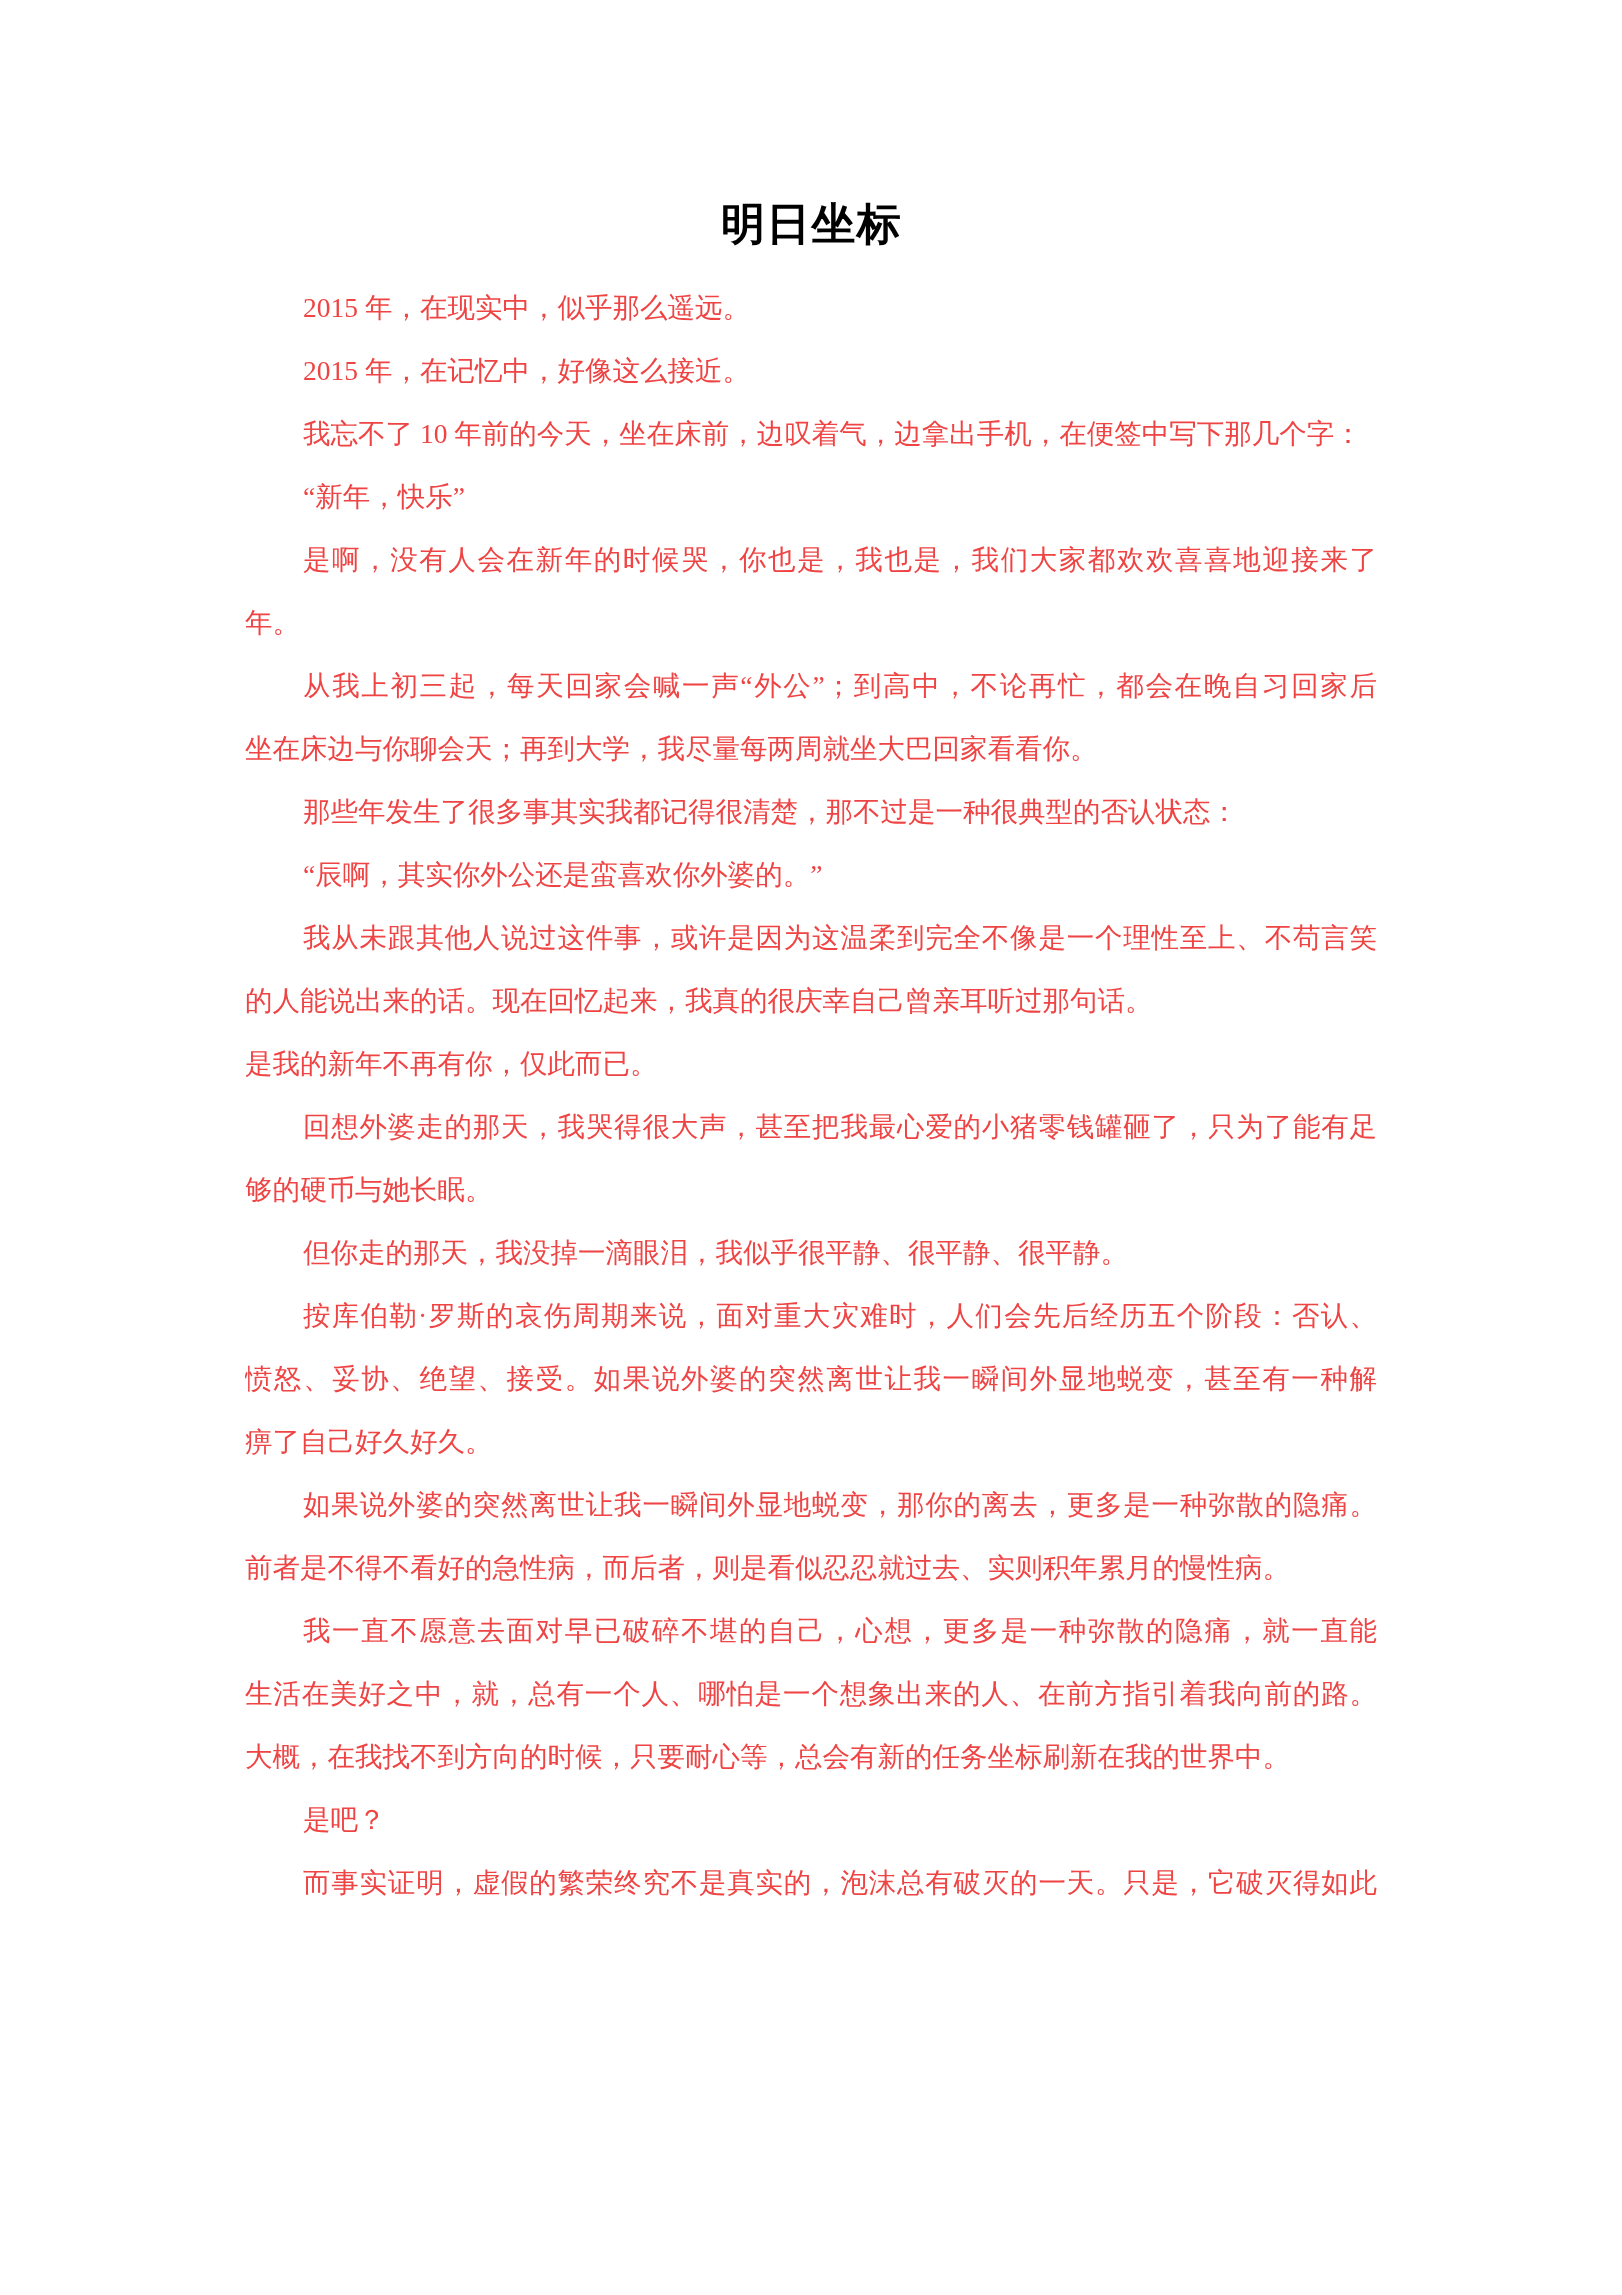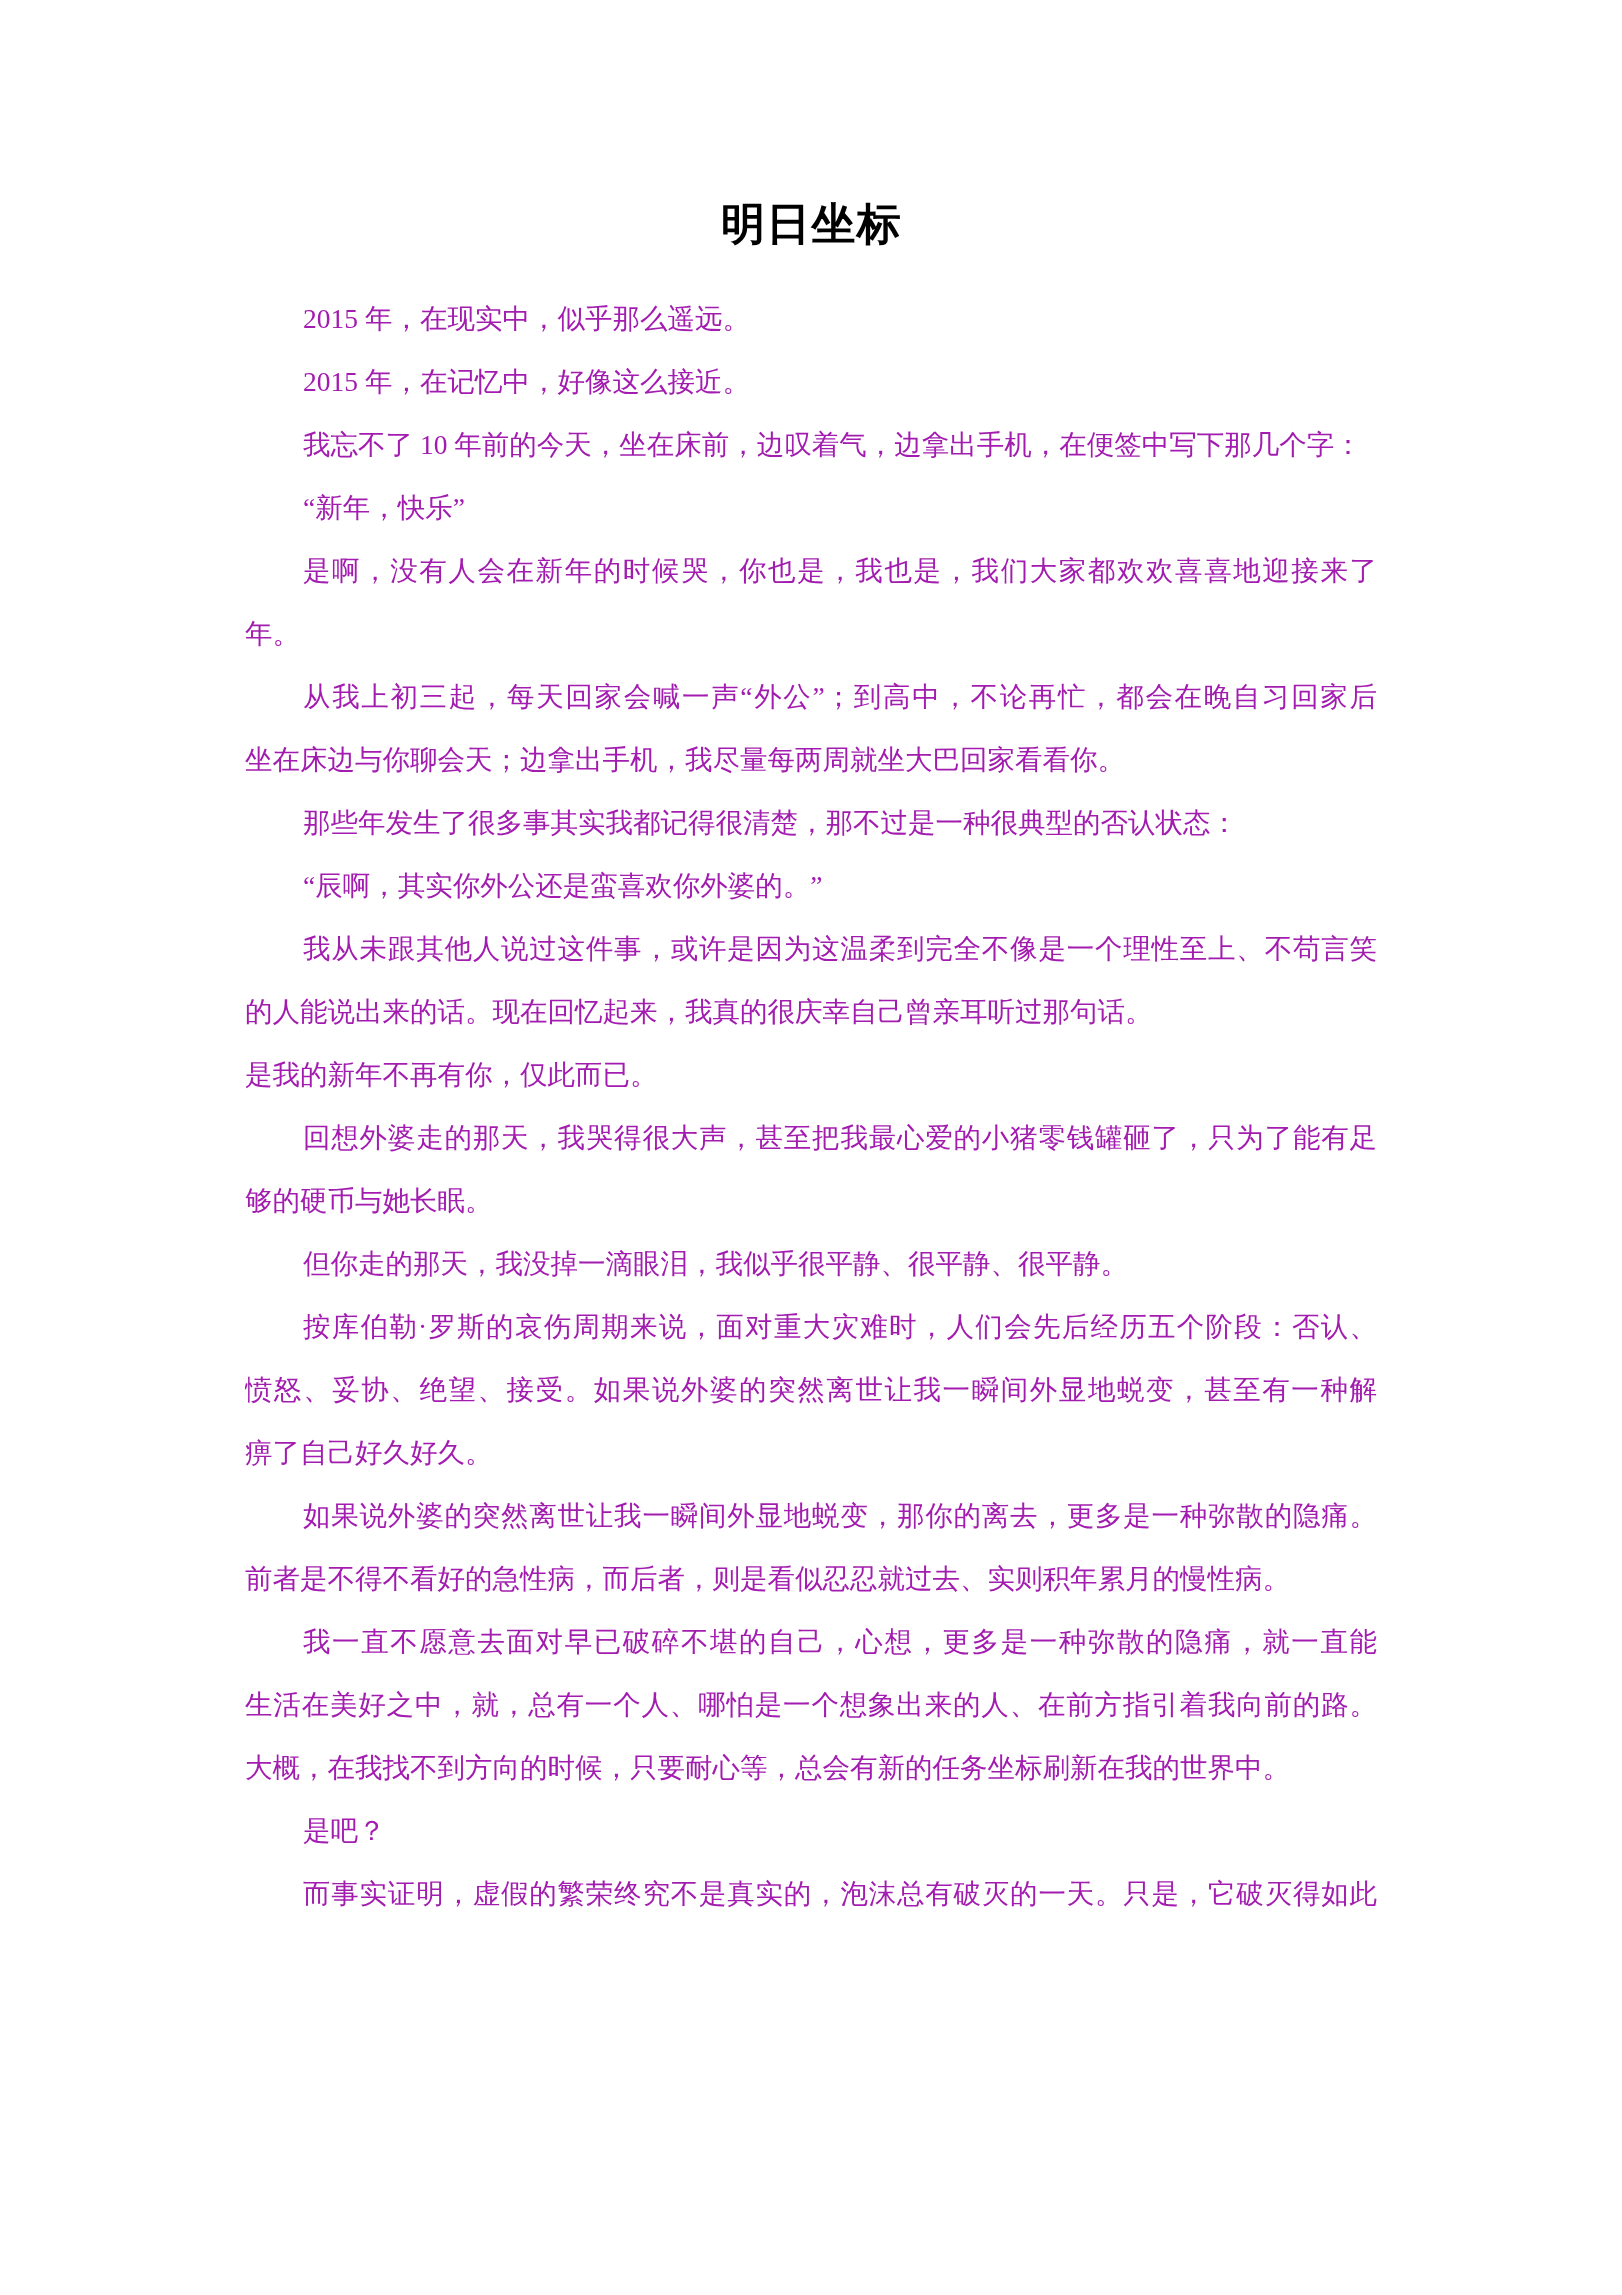--- a/index.html
+++ b/index.html
@@ -24,25 +24,25 @@
     line-height: 72px;
     text-align: center;
     font-family: "Liberation Sans", "DejaVu Sans", sans-serif;
     font-weight: 700;
     font-size: 44px;
     letter-spacing: 1.3px;
   }
   .doc-body {
     position: absolute;
     left: 245px;
-    top: 287px;
+    top: 276px;
     width: 1132px;
     font-family: "Liberation Serif", "DejaVu Serif", serif;
     font-size: 27.5px;
-    color: #a21caf;
+    color: #ef4444;
   }
   .line {
     height: 63px;
     line-height: 63px;
     overflow: hidden;
     white-space: normal;
     text-align: left;
   }
   .line.indent {
     text-indent: 58px;
@@ -58,21 +58,21 @@
 <div class="page">
   <div class="doc-title">明日坐标</div>
   <div class="doc-body">
       <div class="line indent">2015 年，在现实中，似乎那么遥远。</div>
       <div class="line indent">2015 年，在记忆中，好像这么接近。</div>
       <div class="line indent">我忘不了 10 年前的今天，坐在床前，边叹着气，边拿出手机，在便签中写下那几个字：</div>
       <div class="line indent">“新年，快乐”</div>
       <div class="line indent fill">是啊，没有人会在新年的时候哭，你也是，我也是，我们大家都欢欢喜喜地迎接来了 2016</div>
       <div class="line">年。</div>
       <div class="line indent fill">从我上初三起，每天回家会喊一声“外公”；到高中，不论再忙，都会在晚自习回家后</div>
-      <div class="line">坐在床边与你聊会天；边拿出手机，我尽量每两周就坐大巴回家看看你。</div>
+      <div class="line">坐在床边与你聊会天；再到大学，我尽量每两周就坐大巴回家看看你。</div>
       <div class="line indent">那些年发生了很多事其实我都记得很清楚，那不过是一种很典型的否认状态：</div>
       <div class="line indent">“辰啊，其实你外公还是蛮喜欢你外婆的。”</div>
       <div class="line indent fill">我从未跟其他人说过这件事，或许是因为这温柔到完全不像是一个理性至上、不苟言笑</div>
       <div class="line">的人能说出来的话。现在回忆起来，我真的很庆幸自己曾亲耳听过那句话。</div>
       <div class="line">是我的新年不再有你，仅此而已。</div>
       <div class="line indent fill">回想外婆走的那天，我哭得很大声，甚至把我最心爱的小猪零钱罐砸了，只为了能有足</div>
       <div class="line">够的硬币与她长眠。</div>
       <div class="line indent">但你走的那天，我没掉一滴眼泪，我似乎很平静、很平静、很平静。</div>
       <div class="line indent fill">按库伯勒·罗斯的哀伤周期来说，面对重大灾难时，人们会先后经历五个阶段：否认、</div>
       <div class="line fill">愤怒、妥协、绝望、接受。如果说外婆的突然离世让我一瞬间外显地蜕变，甚至有一种解</div>

